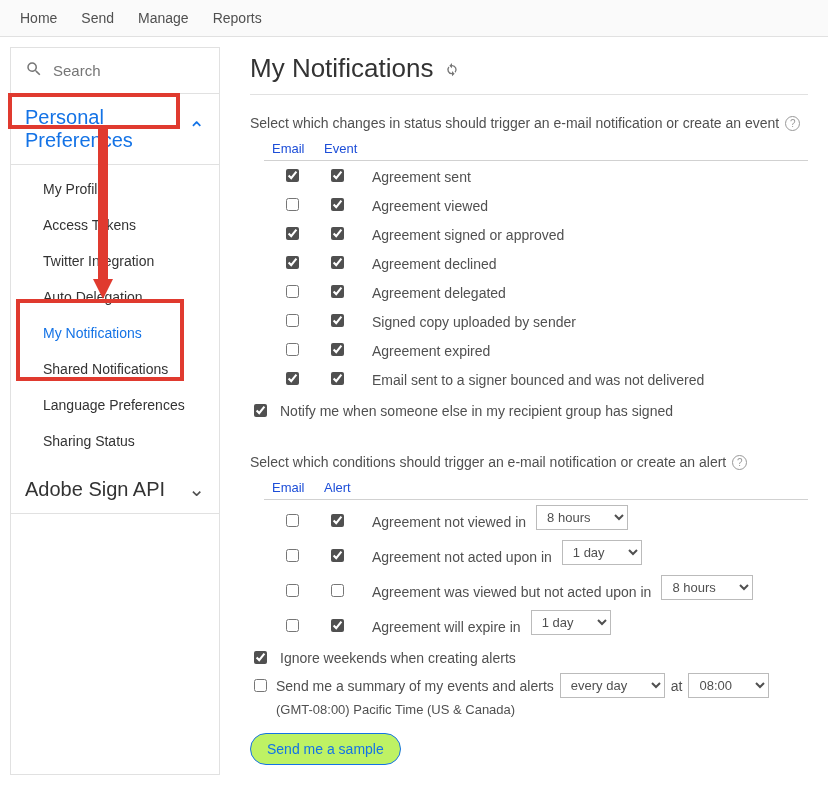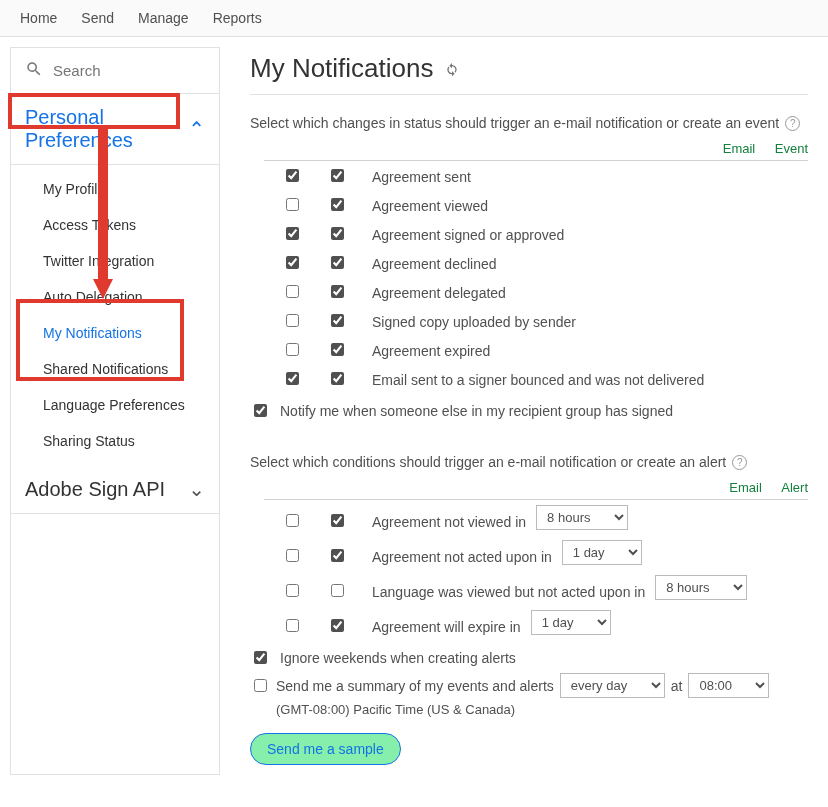--- a/index.html
+++ b/index.html
@@ -97,24 +97,23 @@
     border-radius: 50%;
     align-items: center;
     justify-content: center;
     font-size: 10px;
     color: #999;
   }
   .col-headers {
     display: flex;
     gap: 12px;
     padding-left: 22px;
-    color: #15803d;
+    color: #1d4ed8;
     margin-bottom: 4px;
     font-size: 13px;
-    justify-content: flex-end;
   }
   .col-headers span:first-child { width: 40px; }
   .table-wrap { border-top: 1px solid #d1d1d1; margin-left: 14px; }
   .trow {
     display: flex;
     align-items: flex-end;
     gap: 10px;
     padding: 5px 8px;
   }
   .trow .cbcell { width: 40px; display: flex; justify-content: center; }
@@ -133,21 +132,21 @@
   }
   select {
     border: 1px solid #bbb;
     padding: 3px 20px 3px 6px;
     font-size: 13px;
     color: #505050;
     background: #fff;
   }
   .sample-btn {
     border: 1.5px solid #1473e6;
-    background: #86efac;
+    background: #bef264;
     color: #1473e6;
     border-radius: 16px;
     padding: 7px 16px;
     font-size: 14px;
     cursor: pointer;
     margin-top: 16px;
   }
   .section-gap { height: 26px; }
   .summary-line {
     display: flex;
@@ -349,21 +348,21 @@
           <span class="lbl">Agreement not acted upon in</span> 
           <select><option>1 day</option></select>
         </div>
         <div class="trow">
           <span class="cbcell">
             <input type="checkbox" style="">
           </span>
           <span class="cbcell2">
             <input type="checkbox" style="">
           </span>
-          <span class="lbl">Language was viewed but not acted upon in</span> 
+          <span class="lbl">Agreement was viewed but not acted upon in</span> 
           <select><option>8 hours</option></select>
         </div>
         <div class="trow">
           <span class="cbcell">
             <input type="checkbox" style="">
           </span>
           <span class="cbcell2">
             <input type="checkbox" checked="" style="">
           </span>
           <span class="lbl">Agreement will expire in</span> 

